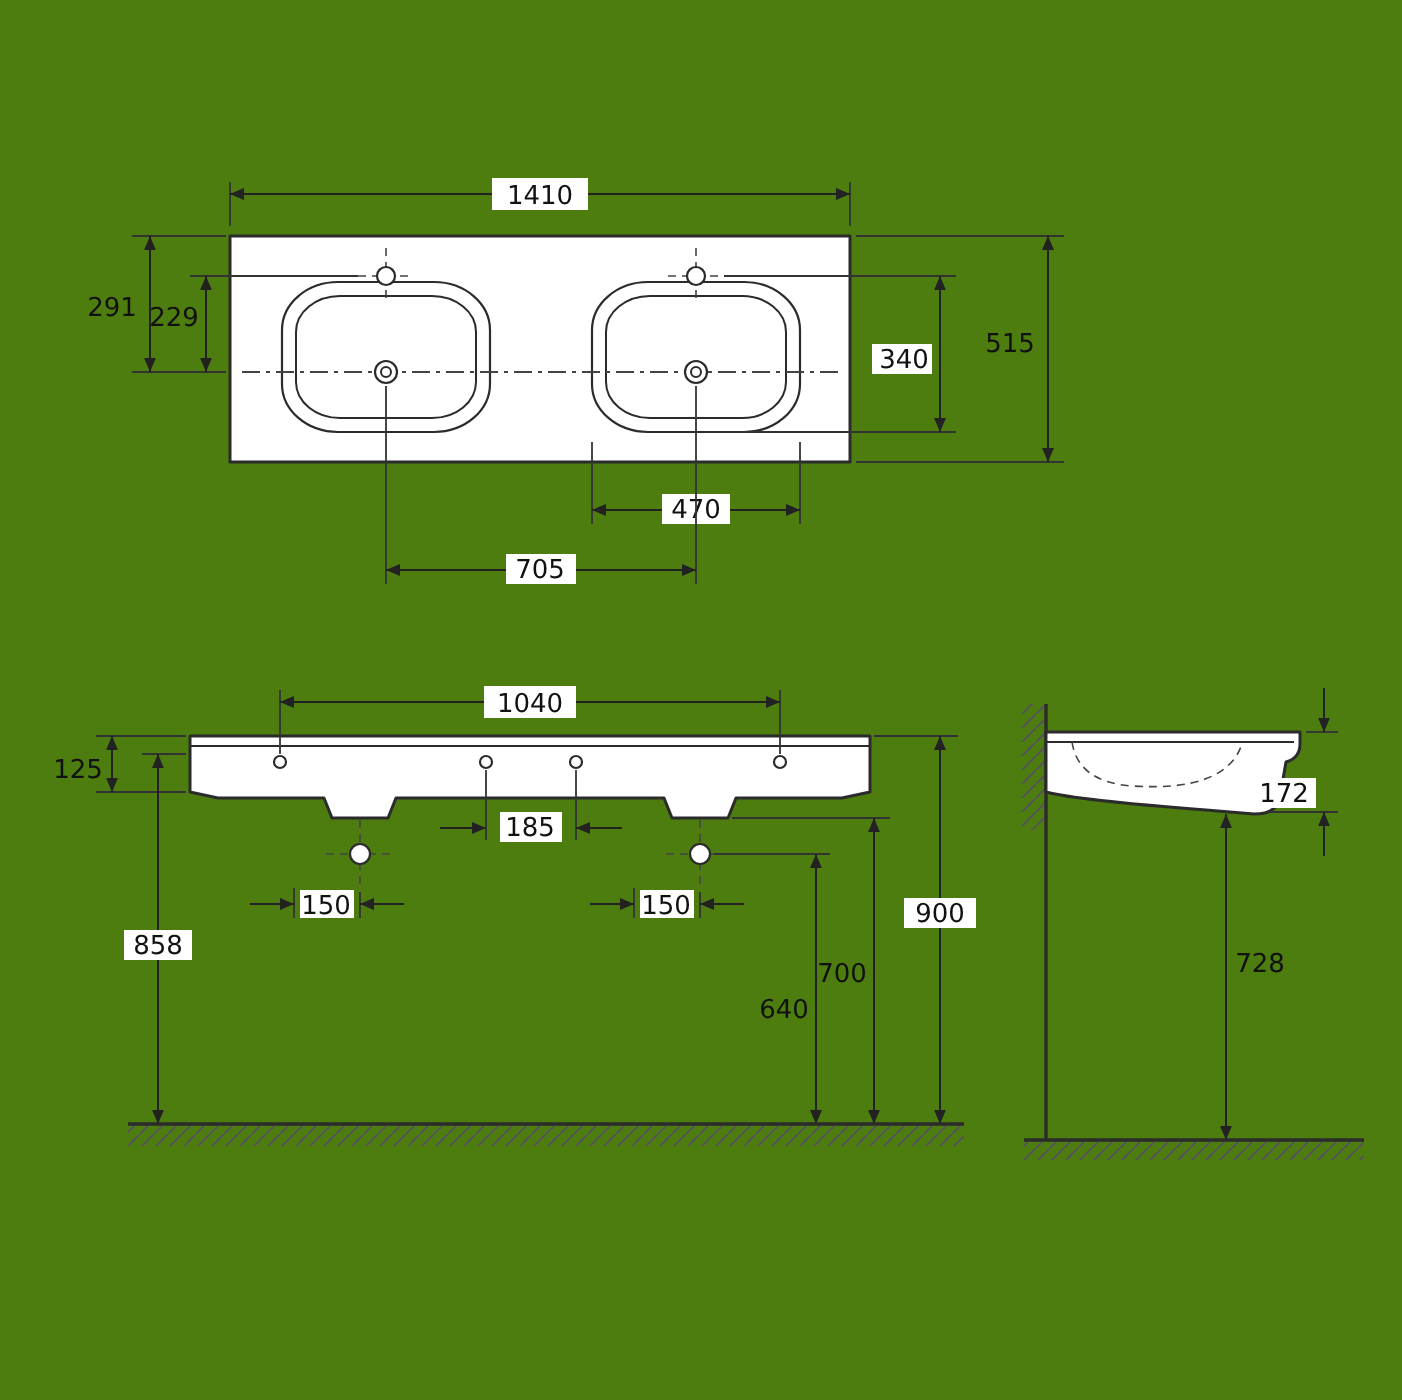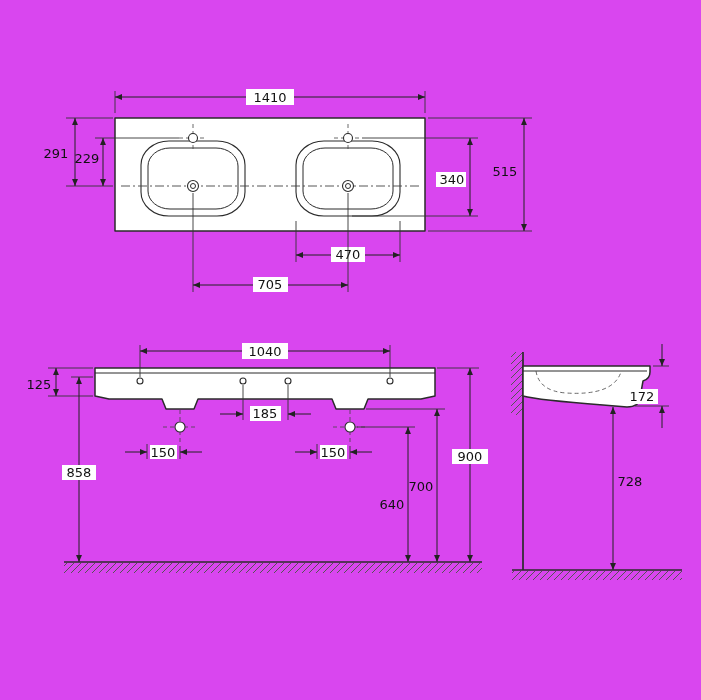--- a/index.html
+++ b/index.html
@@ -1,16 +1,16 @@
 <!DOCTYPE html>
 <html><head>
 <meta charset="utf-8">
 <style>
   html,body{margin:0;padding:0;background:#fff;}
-  .canvas{width:701px;height:700px;background:#d946ef;position:relative;overflow:hidden;}
+  .canvas{width:701px;height:700px;background:#4d7c0f;position:relative;overflow:hidden;}
   svg{display:block;}
   .outline{fill:#fff;stroke:#2b2b2b;stroke-width:1.5;stroke-linejoin:round;}
   .thin{fill:#fff;stroke:#2b2b2b;stroke-width:1.1;}
   .thinn{fill:none;stroke:#2b2b2b;stroke-width:1;}
   .dim{fill:none;stroke:#222;stroke-width:1;}
   .ext{stroke:#333;stroke-width:0.9;fill:none;}
   .cl{stroke:#444;stroke-width:0.9;stroke-dasharray:9 3 2 3;fill:none;}
   .hd{fill:none;stroke:#444;stroke-width:0.8;stroke-dasharray:4 3;}
   .gnd{stroke:#2b2b2b;stroke-width:1.7;fill:none;}
   .bg{fill:#fff;}

